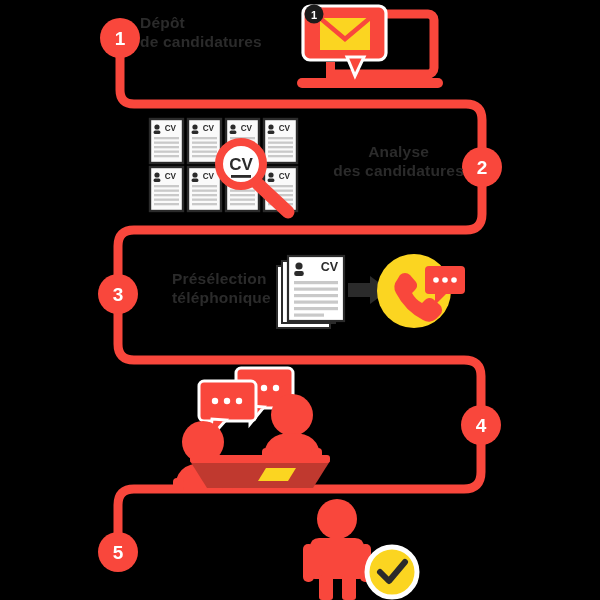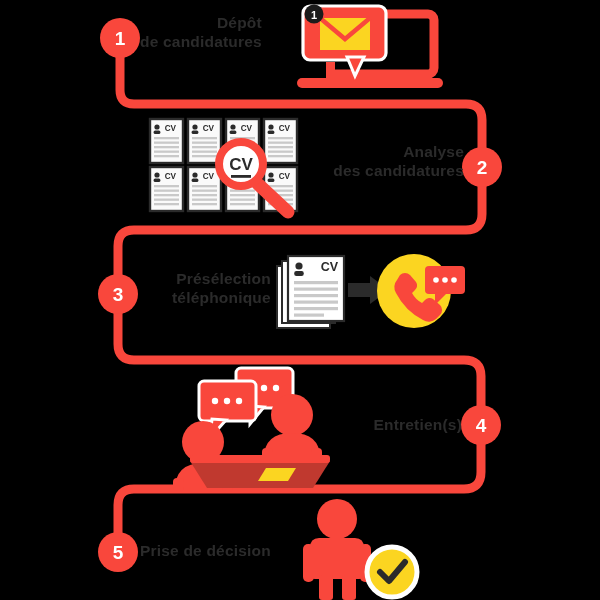--- a/index.html
+++ b/index.html
@@ -1,22 +1,22 @@
 <!DOCTYPE html>
 <html><head>
 <meta charset="utf-8">
 <style>
   html,body{margin:0;padding:0;background:#000;}
   body{width:600px;height:600px;overflow:hidden;
        font-family:"Liberation Sans",sans-serif;}
   #stage{position:relative;width:600px;height:600px;background:#000;}
   svg#flow{position:absolute;inset:0;width:600px;height:600px;}
   .label{position:absolute;color:#2b2b2b;font-weight:bold;font-size:15.5px;
-         line-height:1.22;letter-spacing:.2px;white-space:pre-line;text-align:right;}
-  .lbl-right{text-align:right;}
+         line-height:1.22;letter-spacing:.2px;white-space:pre-line;}
+  .lbl-right{text-align:center;}
   .badge-num{font-family:"Liberation Sans",sans-serif;font-weight:bold;
              font-size:19px;fill:#ffffff;}
 </style>
 </head>
 <body>
 
 <div id="stage">
 
   <svg id="flow" viewBox="0 0 600 600">
     <defs>
@@ -263,16 +263,14 @@
       <text class="badge-num" x="118" y="559" text-anchor="middle">5</text>
     </g>
   </svg>
 
   <div class="label" style="left:140px;top:14px;">Dépôt
 de candidatures</div>
   <div class="label lbl-right" style="right:136px;top:143px;">Analyse
 des candidatures</div>
   <div class="label" style="left:140px;top:270px;margin-left:32px;">Présélection
 téléphonique</div>
-  <div class="label lbl-right" style="right:138px;top:416px;">Entretien(s)</div>
-  <div class="label" style="left:140px;top:542px;">Prise de décision</div>
 
 </div>
 
 </body></html>

